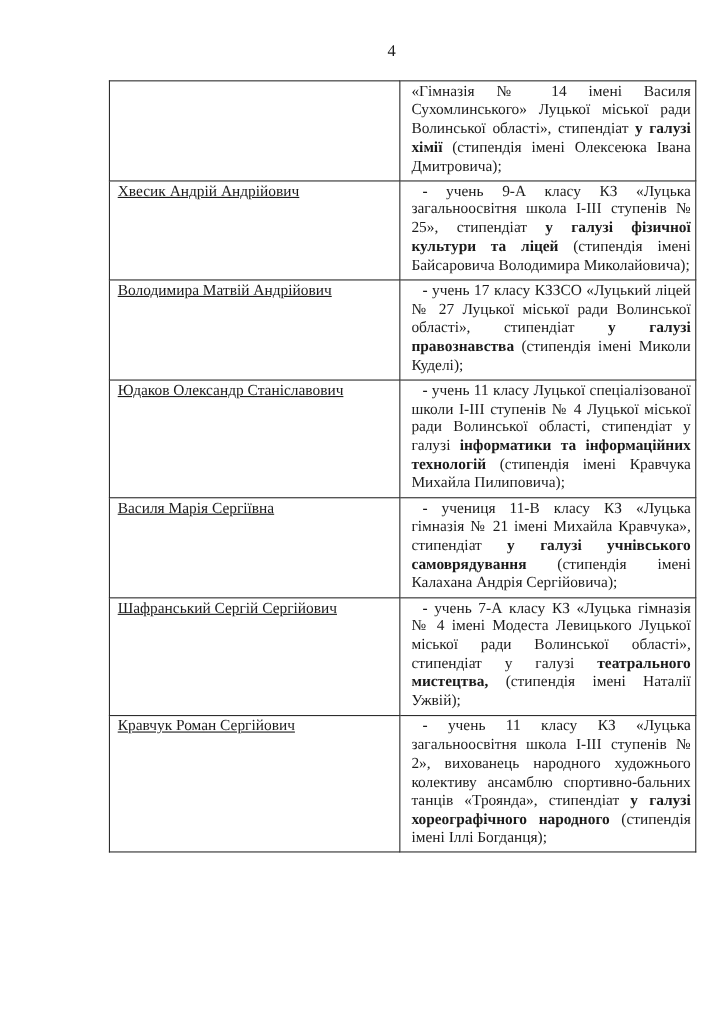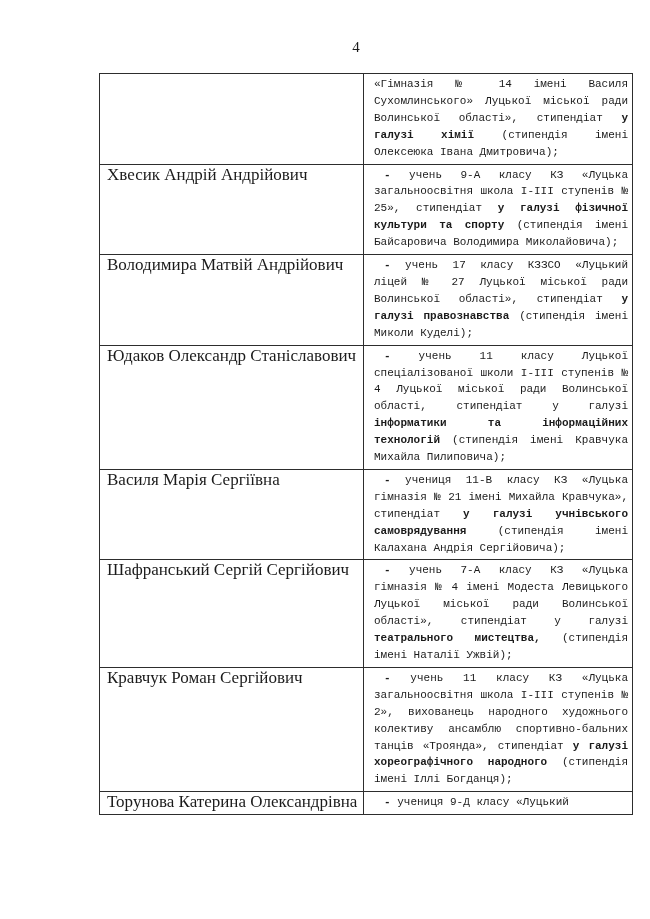--- a/index.html
+++ b/index.html
@@ -25,29 +25,29 @@
     border-collapse:collapse;
     table-layout:fixed;
   }
   .doc-table td{
     border:1.5px solid #2d2d2d;
     vertical-align:top;
   }
   td.name-cell{padding:2px 4px 3px 7px;}
   td.desc-cell{padding:2px 4px 3px 10px;}
   .name{
-    font-size:17px;
+    font-size:14px;
     line-height:16.9px;
+    text-decoration:underline;
   }
   .desc{
     margin:0;
-    font-size:11px;
+    font-size:14px;
     line-height:16.9px;
     text-align:justify;
-    font-family:Liberation Mono, monospace;
   }
   .desc.indent{text-indent:10px;}
   .desc .b{font-weight:bold;}
   .desc.clip{max-height:18px;overflow:hidden;}
 </style>
 </head>
 <body>
 
 <div class="page-number">4</div>
 
@@ -63,21 +63,21 @@
         </td>
         <td class="desc-cell">
           <p class="desc"><span>«Гімназія № 14 імені Василя Сухомлинського» Луцької міської ради Волинської області», стипендіат </span><span class="b">у галузі хімії</span><span> (стипендія імені Олексеюка Івана Дмитровича);</span></p>
         </td>
       </tr>
       <tr>
         <td class="name-cell">
           <div class="name">Хвесик Андрій Андрійович</div>
         </td>
         <td class="desc-cell">
-          <p class="desc indent"><span class="b">- </span><span>учень 9-А класу КЗ «Луцька загальноосвітня школа І-ІІІ ступенів № 25», стипендіат </span><span class="b">у галузі фізичної культури та спорту</span><span> (стипендія імені Байсаровича Володимира Миколайовича);</span></p>
+          <p class="desc indent"><span class="b">- </span><span>учень 9-А класу КЗ «Луцька загальноосвітня школа І-ІІІ ступенів № 25», стипендіат </span><span class="b">у галузі фізичної культури та ліцей</span><span> (стипендія імені Байсаровича Володимира Миколайовича);</span></p>
         </td>
       </tr>
       <tr>
         <td class="name-cell">
           <div class="name">Володимира Матвій Андрійович</div>
         </td>
         <td class="desc-cell">
           <p class="desc indent"><span class="b">- </span><span>учень 17 класу КЗЗСО «Луцький ліцей № 27 Луцької міської ради Волинської області», стипендіат </span><span class="b">у галузі правознавства</span><span> (стипендія імені Миколи Куделі);</span></p>
         </td>
       </tr>
@@ -106,22 +106,14 @@
         </td>
       </tr>
       <tr>
         <td class="name-cell">
           <div class="name">Кравчук Роман Сергійович</div>
         </td>
         <td class="desc-cell">
           <p class="desc indent"><span class="b">- </span><span>учень 11 класу КЗ «Луцька загальноосвітня школа І-ІІІ ступенів № 2», вихованець народного художнього колективу ансамблю спортивно-бальних танців «Троянда», стипендіат </span><span class="b">у галузі хореографічного народного</span><span> (стипендія імені Іллі Богданця);</span></p>
         </td>
       </tr>
-      <tr>
-        <td class="name-cell">
-          <div class="name">Торунова Катерина Олександрівна</div>
-        </td>
-        <td class="desc-cell">
-          <p class="desc indent clip"><span class="b">- </span><span>учениця 9-Д класу «Луцький</span></p>
-        </td>
-      </tr>
     </tbody>
 </table>
 
 </body></html>

